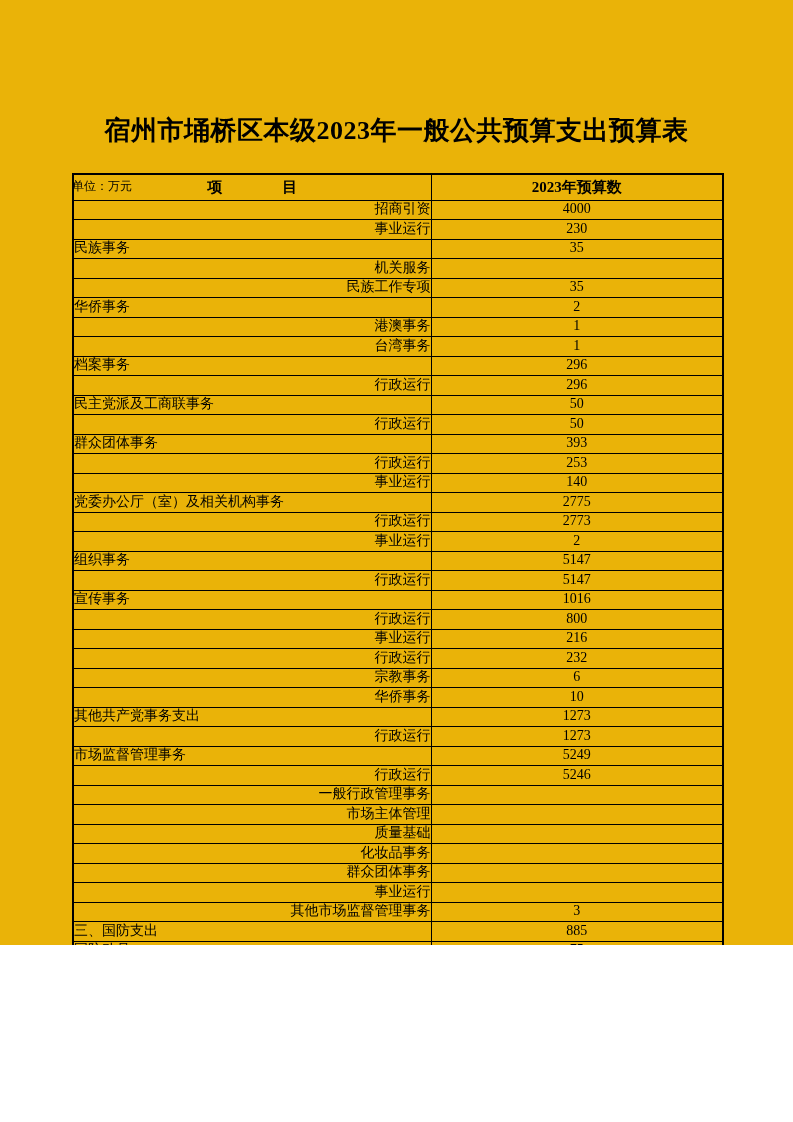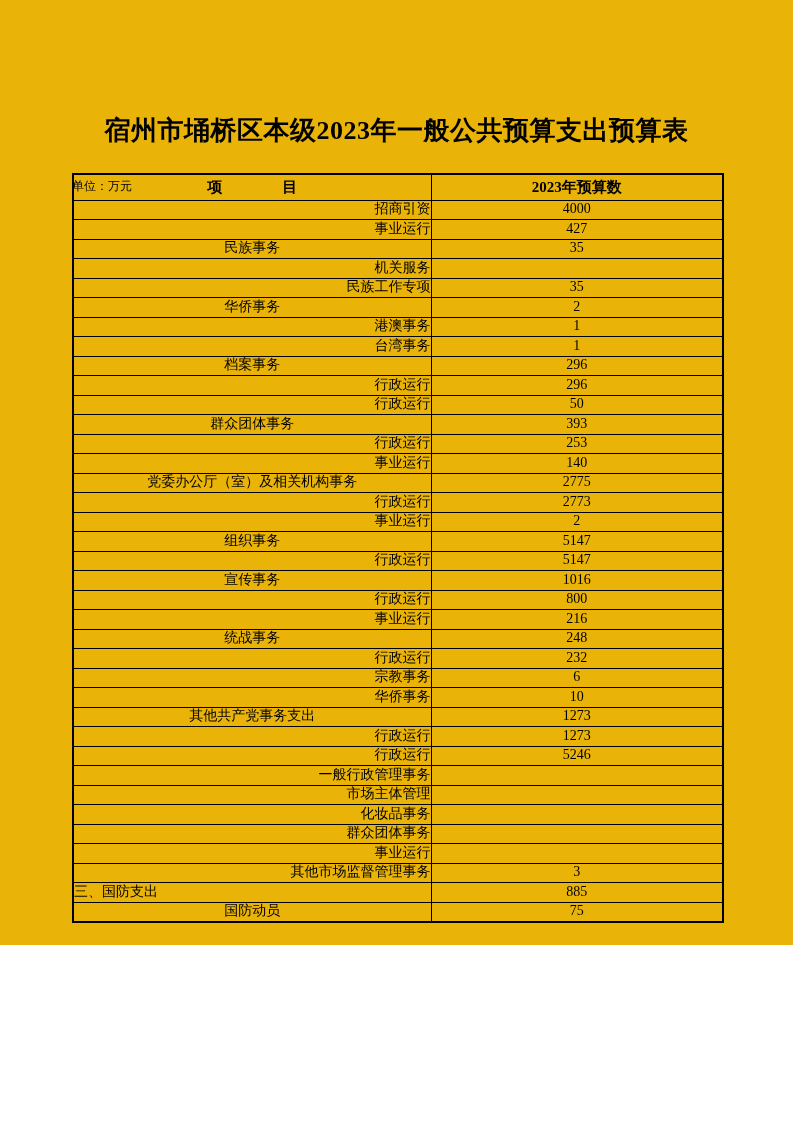--- a/index.html
+++ b/index.html
@@ -60,21 +60,21 @@
   table.budget td {
     height: 19.5px;
     font-size: 14px;
     line-height: 1.05;
     vertical-align: middle;
     white-space: nowrap;
   }
   td.item  { text-align: left; }
   td.value { text-align: center; margin-left: 36px; }
   td.indent-0 { padding-left: 2px; }
-  td.indent-1 { padding-left: 30px; text-align: center; }
+  td.indent-1 { padding-left: 30px; }
   td.indent-2 { padding-left: 46px; text-align: right; }
   .footer {
     position: absolute;
     top: 1072px;
     left: 0;
     width: 100%;
     font-size: 20px;
     font-family: "Liberation Sans", sans-serif;
   }
 </style>
@@ -92,21 +92,21 @@
         <th class="col-value">2023年预算数</th>
       </tr>
     </thead>
     <tbody id="rows">
         <tr>
           <td class="item indent-2">招商引资</td>
           <td class="value">4000</td>
         </tr>
         <tr>
           <td class="item indent-2">事业运行</td>
-          <td class="value">427</td>
+          <td class="value">230</td>
         </tr>
         <tr>
           <td class="item indent-1">民族事务</td>
           <td class="value">35</td>
         </tr>
         <tr>
           <td class="item indent-2">机关服务</td>
           <td class="value"></td>
         </tr>
         <tr>
@@ -127,20 +127,24 @@
         </tr>
         <tr>
           <td class="item indent-1">档案事务</td>
           <td class="value">296</td>
         </tr>
         <tr>
           <td class="item indent-2">行政运行</td>
           <td class="value">296</td>
         </tr>
         <tr>
+          <td class="item indent-1">民主党派及工商联事务</td>
+          <td class="value">50</td>
+        </tr>
+        <tr>
           <td class="item indent-2">行政运行</td>
           <td class="value">50</td>
         </tr>
         <tr>
           <td class="item indent-1">群众团体事务</td>
           <td class="value">393</td>
         </tr>
         <tr>
           <td class="item indent-2">行政运行</td>
           <td class="value">253</td>
@@ -175,53 +179,57 @@
         </tr>
         <tr>
           <td class="item indent-2">行政运行</td>
           <td class="value">800</td>
         </tr>
         <tr>
           <td class="item indent-2">事业运行</td>
           <td class="value">216</td>
         </tr>
         <tr>
-          <td class="item indent-1">统战事务</td>
-          <td class="value">248</td>
-        </tr>
-        <tr>
           <td class="item indent-2">行政运行</td>
           <td class="value">232</td>
         </tr>
         <tr>
           <td class="item indent-2">宗教事务</td>
           <td class="value">6</td>
         </tr>
         <tr>
           <td class="item indent-2">华侨事务</td>
           <td class="value">10</td>
         </tr>
         <tr>
           <td class="item indent-1">其他共产党事务支出</td>
           <td class="value">1273</td>
         </tr>
         <tr>
           <td class="item indent-2">行政运行</td>
           <td class="value">1273</td>
         </tr>
         <tr>
+          <td class="item indent-1">市场监督管理事务</td>
+          <td class="value">5249</td>
+        </tr>
+        <tr>
           <td class="item indent-2">行政运行</td>
           <td class="value">5246</td>
         </tr>
         <tr>
           <td class="item indent-2">一般行政管理事务</td>
           <td class="value"></td>
         </tr>
         <tr>
           <td class="item indent-2">市场主体管理</td>
+          <td class="value"></td>
+        </tr>
+        <tr>
+          <td class="item indent-2">质量基础</td>
           <td class="value"></td>
         </tr>
         <tr>
           <td class="item indent-2">化妆品事务</td>
           <td class="value"></td>
         </tr>
         <tr>
           <td class="item indent-2">群众团体事务</td>
           <td class="value"></td>
         </tr>

